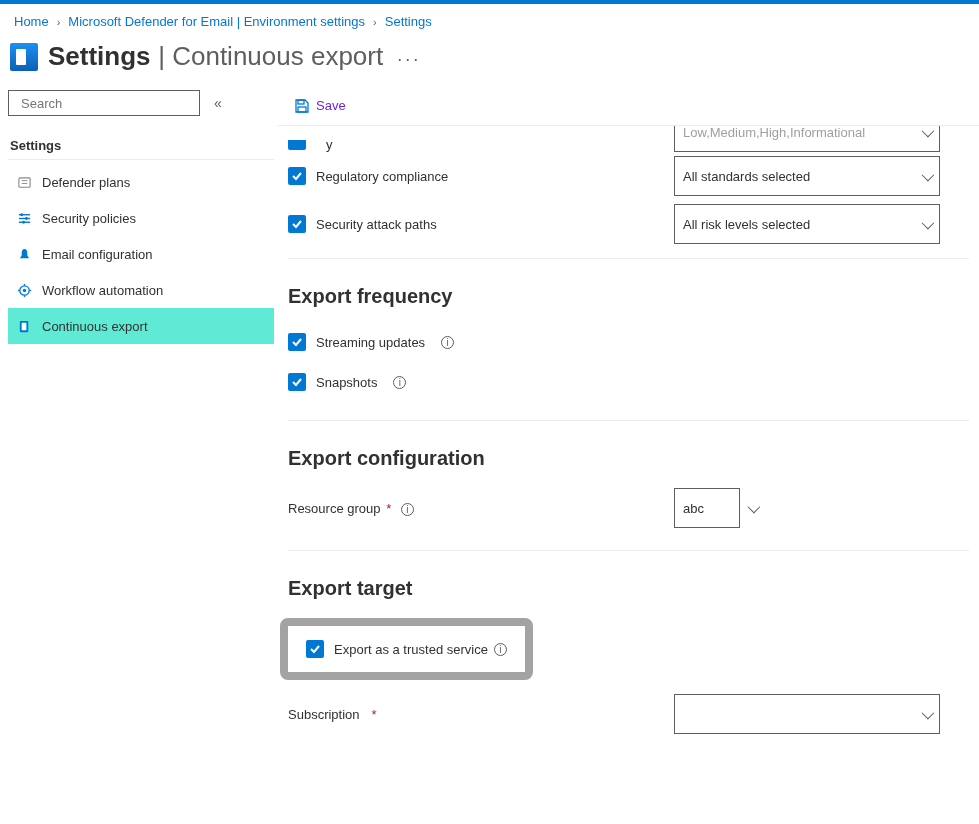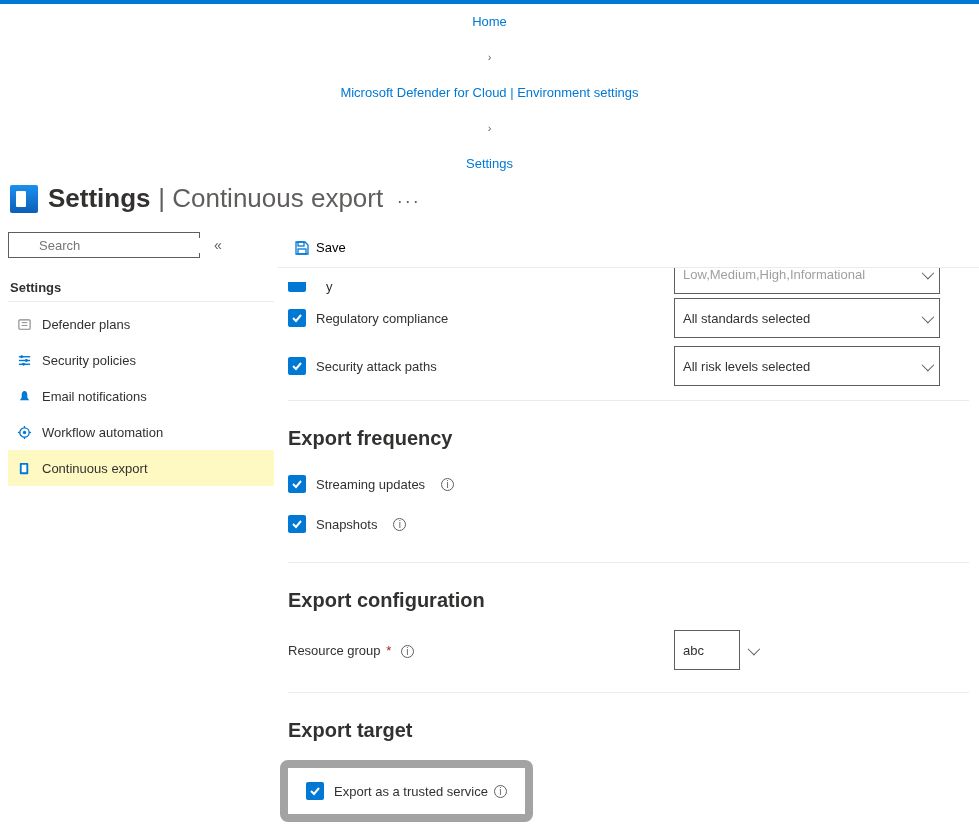--- a/index.html
+++ b/index.html
@@ -14,23 +14,22 @@
   }
   .top-bar {
     height: 4px;
     background: #0078d4;
   }
   .breadcrumb {
     padding: 10px 14px 8px;
     font-size: 13px;
     display: flex;
     align-items: center;
-    gap: 22px;
+    gap: 8px;
     color: #605e5c;
-    flex-direction: column;
   }
   .breadcrumb a { color: #0078d4; text-decoration: none; }
   .breadcrumb .chev { color: #605e5c; font-size: 11px; }
   .header-row {
     display: flex;
     align-items: flex-start;
     padding: 4px 10px 14px;
     gap: 10px;
   }
   .hdr-icon {
@@ -62,60 +61,60 @@
     align-items:center;
     gap: 14px;
     padding: 4px 0 10px;
   }
   .search-box {
     display:flex;
     align-items:center;
     border: 1px solid #605e5c;
     height: 26px;
     width: 192px;
-    padding: 0 24px;
+    padding: 0 6px;
     gap:6px;
   }
   .search-box input {
     border:none; outline:none; flex:1; font-size:13px; color:#605e5c;
   }
   .collapse-ico { color:#605e5c; font-size:14px; cursor:pointer; }
 
   .sb-section {
     font-size: 13px;
     font-weight: 600;
     padding: 12px 2px 6px;
     border-bottom: 1px solid #edebe9;
     margin-bottom:4px;
   }
   .sb-item {
     display:flex; align-items:center; gap:10px;
     height: 36px; padding: 0 8px;
     cursor:pointer;
     color:#323130;
   }
-  .sb-item.active { background:#fef9c3; }
+  .sb-item.active { background:#5eead4; }
   .sb-ico { width:16px; height:16px; display:inline-flex; align-items:center; justify-content:center; }
 
   .main {
     flex:1;
     position:relative;
   }
   .toolbar {
     display:flex;
     align-items:center;
     height: 40px;
     padding: 0 10px;
     gap: 8px;
     border-bottom: 1px solid #edebe9;
   }
   .toolbar-btn {
     display:flex; align-items:center; gap:6px;
     padding: 4px 6px; cursor:pointer;
-    color:#000000;
+    color:#6d28d9;
   }
   .save-ico { color:#0078d4; }
 
   .scroll-area {
     height: calc(824px - 4px - 34px - 52px - 40px);
     overflow: hidden;
     position:relative;
   }
   .content {
     padding: 0 10px 0 10px;
@@ -205,21 +204,21 @@
   }
 </style>
 </head>
 <body>
 
 <div class="top-bar"></div>
 
 <div class="breadcrumb">
   <a href="#">Home</a>
   <span class="chev">›</span>
-  <a href="#">Microsoft Defender for Cloud | Environment settings</a>
+  <a href="#">Microsoft Defender for Email | Environment settings</a>
   <span class="chev">›</span>
   <a href="#">Settings</a>
 </div>
 
 <div class="header-row">
   <div class="hdr-icon"></div>
   <div>
     <span class="page-title">Settings</span>
     <span class="page-subtitle">| Continuous export</span>
     <span class="ellipsis">···</span>
@@ -263,21 +262,21 @@
           </svg>
       </span>
       <span>Security policies</span>
     </div>
     <div class="sb-item">
       <span class="sb-ico">
         <svg width="15" height="15" viewBox="0 0 16 16">
             <path d="M8 2 C10 2 11 4 11 6 L11 9 L13 12 L3 12 L5 9 L5 6 C5 4 6 2 8 2 Z" fill="#0078d4"></path>
           </svg>
       </span>
-      <span>Email notifications</span>
+      <span>Email configuration</span>
     </div>
     <div class="sb-item">
       <span class="sb-ico">
         <svg width="15" height="15" viewBox="0 0 16 16">
             <circle cx="8" cy="8" r="5" fill="none" stroke="#0078d4" stroke-width="1.4"></circle>
             <circle cx="8" cy="8" r="1.8" fill="#0078d4"></circle>
             <line x1="8" y1="1" x2="8" y2="3" stroke="#0078d4" stroke-width="1.4"></line>
             <line x1="8" y1="13" x2="8" y2="15" stroke="#0078d4" stroke-width="1.4"></line>
             <line x1="1" y1="8" x2="3" y2="8" stroke="#0078d4" stroke-width="1.4"></line>
             <line x1="13" y1="8" x2="15" y2="8" stroke="#0078d4" stroke-width="1.4"></line>

